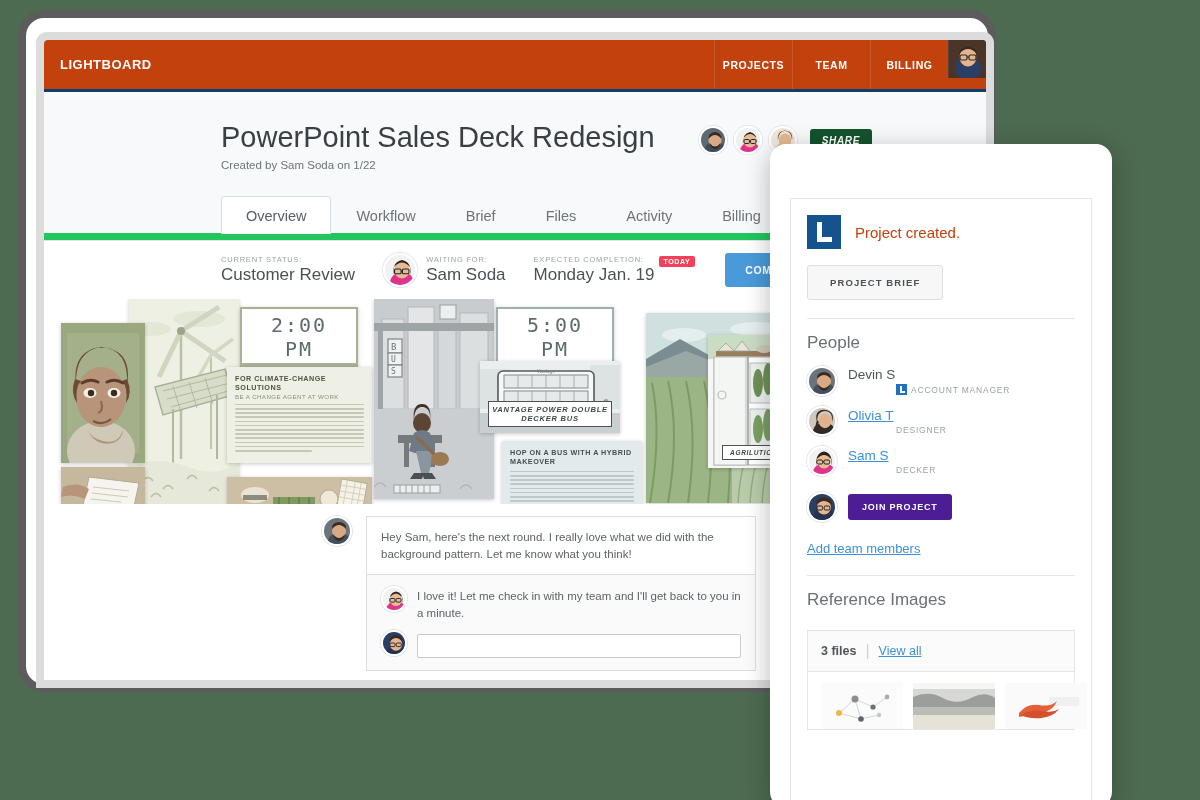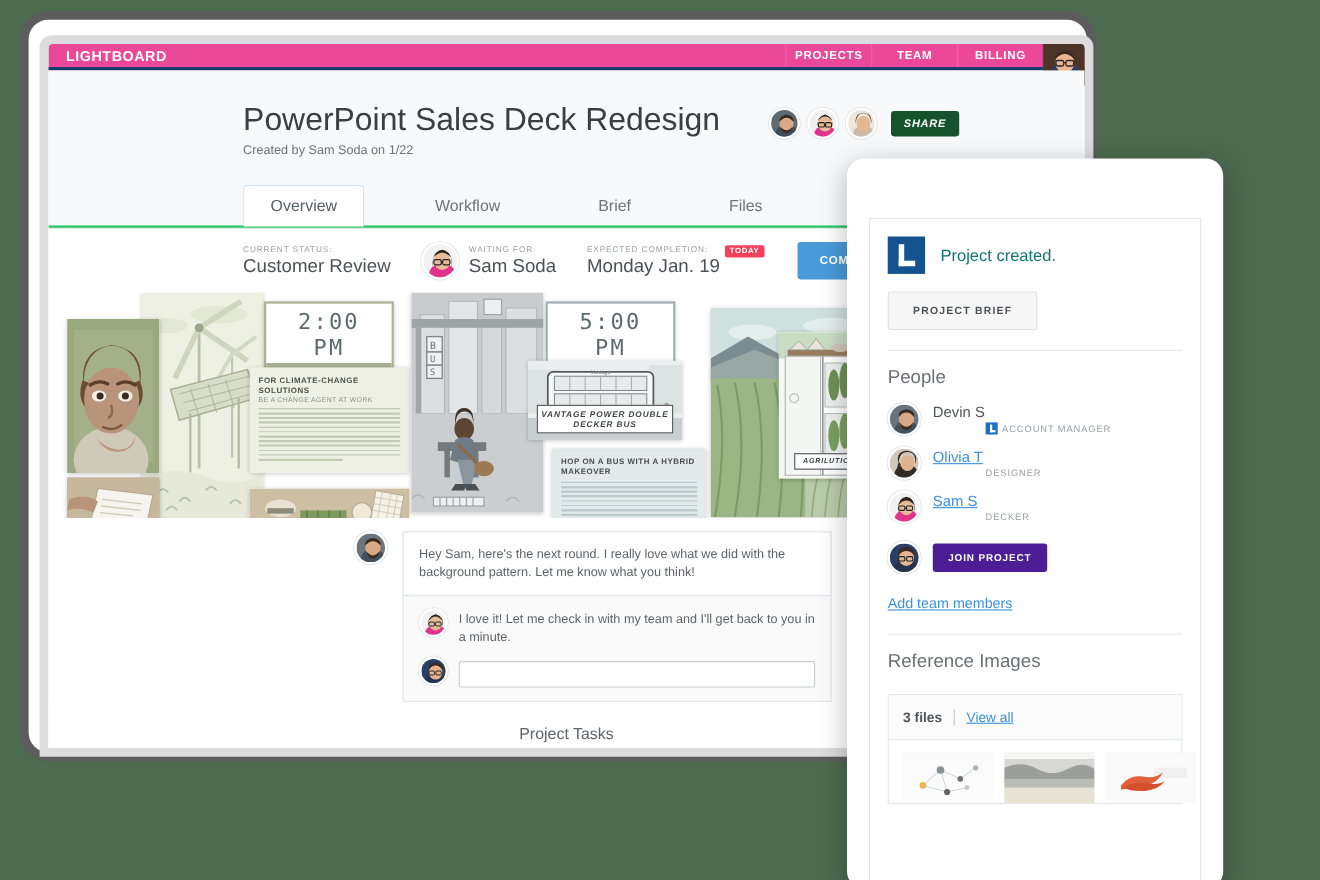--- a/index.html
+++ b/index.html
@@ -25,22 +25,22 @@
     left: 18px; top: 22px;
     width: 942px; height: 640px;
     background: #ffffff;
     border-radius: 4px 4px 0 0;
     box-shadow: 0 0 0 8px #dcdcdc;
     overflow: hidden;
   }
 
   
   .topnav {
-    height: 24px;
-    background: #ec4899;
+    height: 52px;
+    background: #c2410c;
     display: flex; align-items: stretch;
     border-bottom: 3px solid #0d3e6c;
   }
   .brand {
     color: #fff; font-size: 13px; font-weight: bold;
     letter-spacing: .5px;
     display: flex; align-items: center;
     padding: 0 16px;
   }
   .nav-spacer { flex: 1; }
@@ -90,22 +90,21 @@
     font-size: 10px; font-weight: bold; letter-spacing: .7px;
     padding: 6px 12px; margin-left: 6px; cursor: pointer;
     font-family: "Liberation Sans", sans-serif;
     font-style: italic;
   }
 
   
   .tabs {
     display: flex; align-items: center;
     padding-left: 177px; margin-top: 24px;
-    border-bottom: 2px solid #22c55e;
-    gap: 39px;
+    border-bottom: 7px solid #22c55e;
   }
   .tab {
     font-size: 14.5px; color: #6d7479;
     padding: 11px 24px 10px 24px; cursor: pointer;
     border: 1px solid transparent; border-bottom: none;
     position: relative; top: 1px;
   }
   .tab.active {
     background: #fff; color: #555f66;
     border-color: #cfe0ec;
@@ -212,21 +211,21 @@
     position: relative;
   }
   .logo-l::before {
     content: ""; position: absolute; left: 10px; top: 7px;
     width: 5px; height: 20px; background: #fff;
   }
   .logo-l::after {
     content: ""; position: absolute; left: 10px; top: 22px;
     width: 15px; height: 5px; background: #fff;
   }
-  .p-created-txt { font-size: 15px; color: #0f766e; }
+  .p-created-txt { font-size: 15px; color: #c2410c; }
   .btn-brief {
     margin-top: 16px; background: #f7f7f7; border: 1px solid #dcdfe2;
     border-radius: 3px; padding: 11px 22px; font-size: 9.5px;
     font-weight: bold; letter-spacing: 1.1px; color: #4b5157;
     cursor: pointer; font-family: "Liberation Sans", sans-serif;
   }
   .p-div { height: 1px; background: #e4e6e8; margin: 18px 16px 0 16px; }
   .p-h { font-size: 17px; color: #6a7075; font-weight: normal; padding: 14px 16px 8px 16px; }
   .person { display: flex; align-items: center; gap: 11px; padding: 5px 16px; }
   .p-name { font-size: 13.5px; color: #4f555a; }

